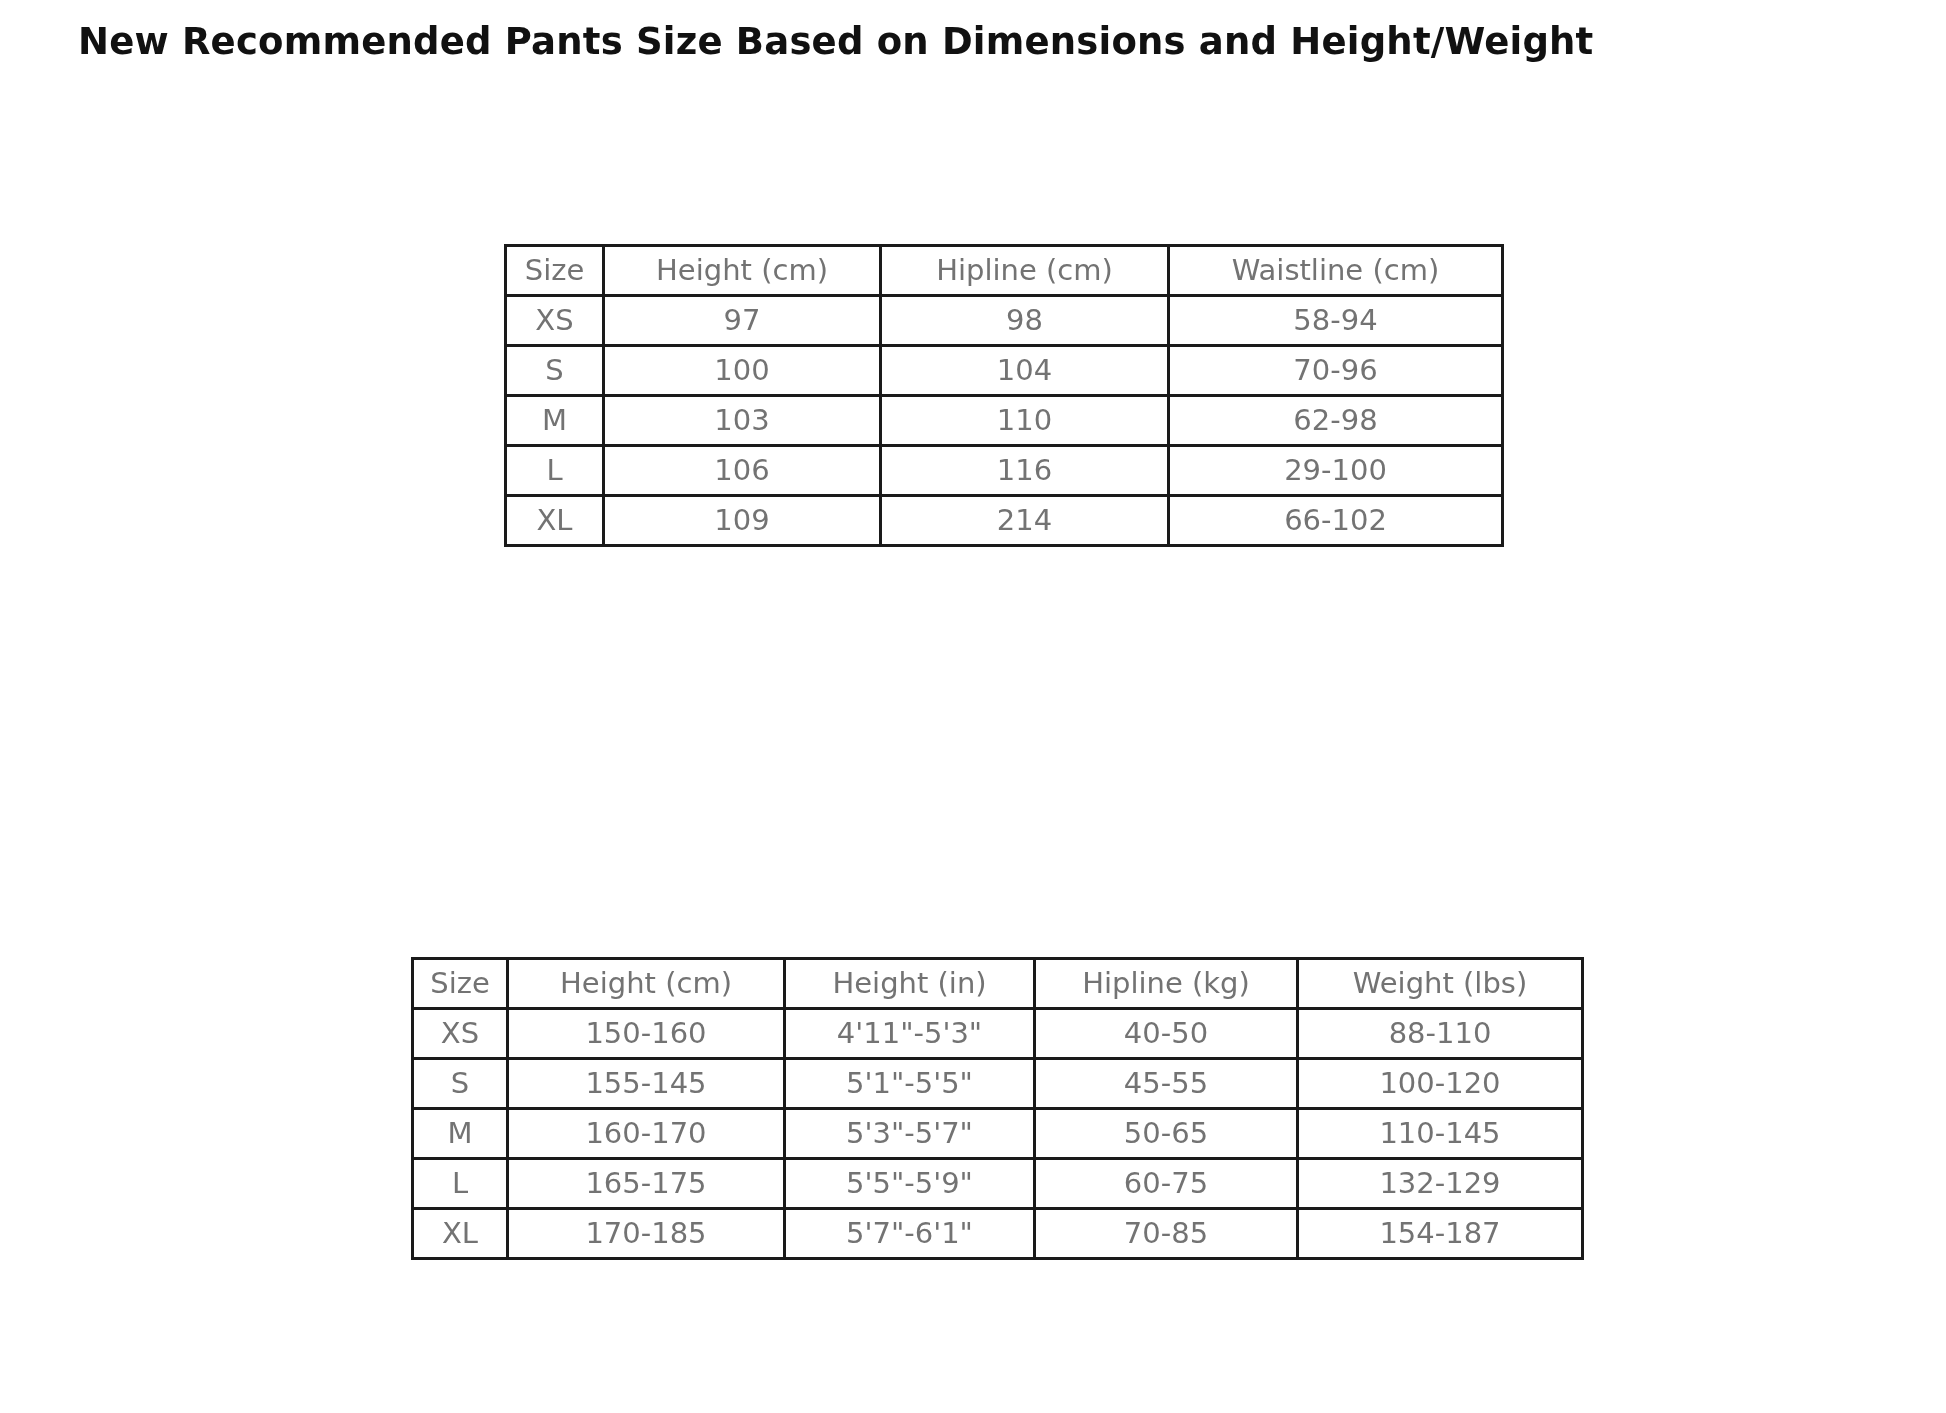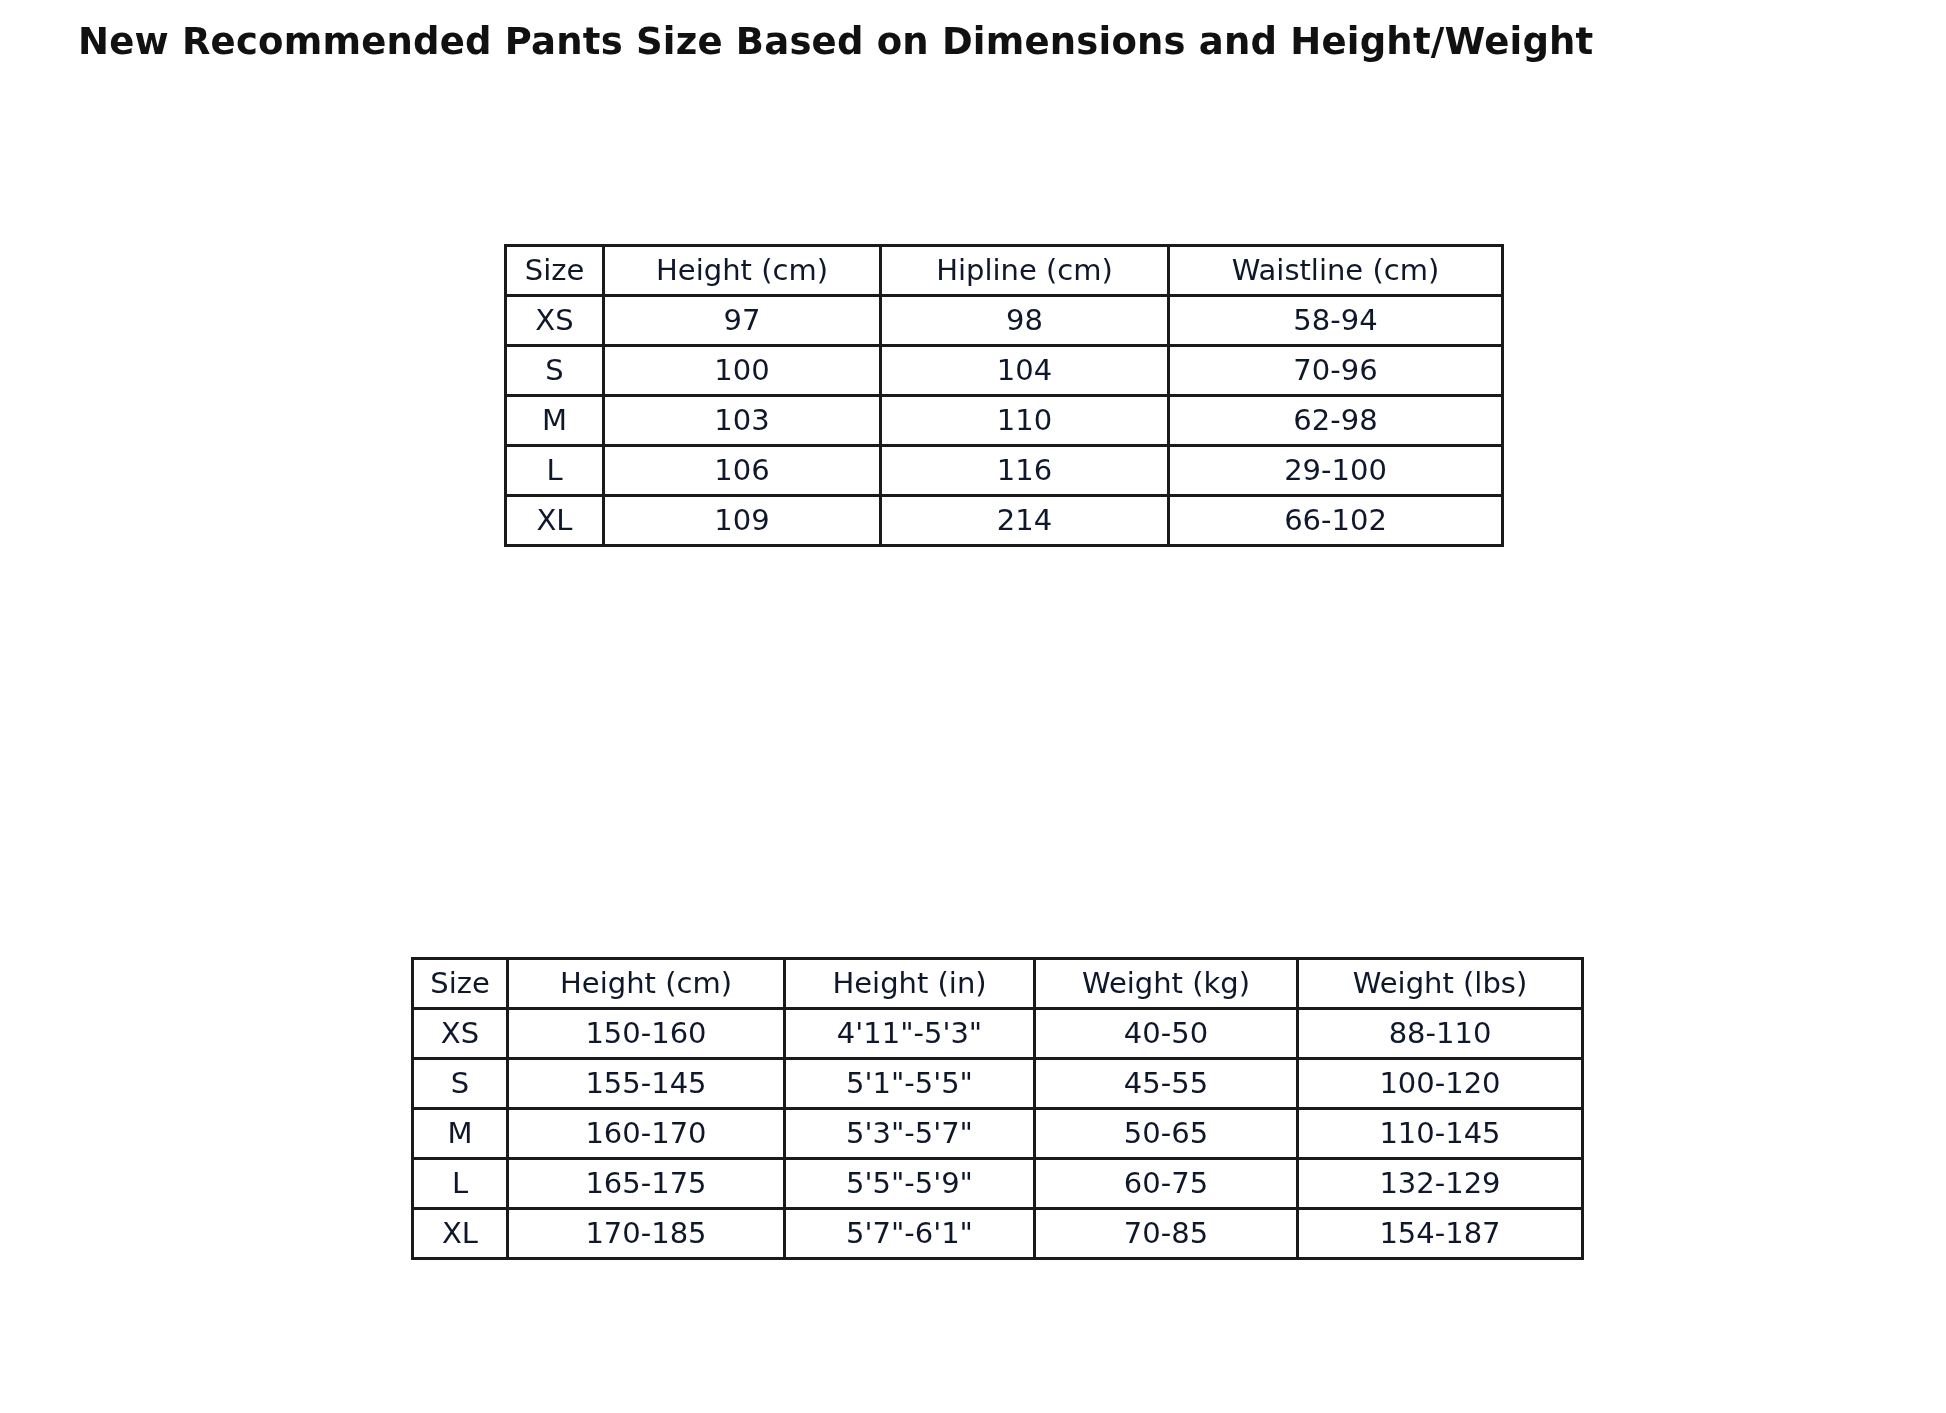--- a/index.html
+++ b/index.html
@@ -33,21 +33,21 @@
     position: absolute;
     border-collapse: collapse;
     table-layout: fixed;
   }
   table.grid td {
     border: 3px solid #1a1a1a;
     text-align: center;
     vertical-align: middle;
     font-size: 29px;
     font-weight: normal;
-    color: #0f172a;
+    color: #737373;
     padding: 0;
     height: 47px;
     line-height: 47px;
     white-space: nowrap;
   }
 
   
   #table-dimensions {
     left: 504px;
     top: 244px;
@@ -128,21 +128,21 @@
       <col class="c1">
       <col class="c2">
       <col class="c3">
       <col class="c4">
   </colgroup>
   <thead>
     <tr>
       <td>Size</td>
       <td>Height (cm)</td>
       <td>Height (in)</td>
-      <td>Weight (kg)</td>
+      <td>Hipline (kg)</td>
       <td>Weight (lbs)</td>
     </tr>
   </thead>
   <tbody>
     <tr>
       <td>XS</td>
       <td>150-160</td>
       <td>4'11"-5'3"</td>
       <td>40-50</td>
       <td>88-110</td>

